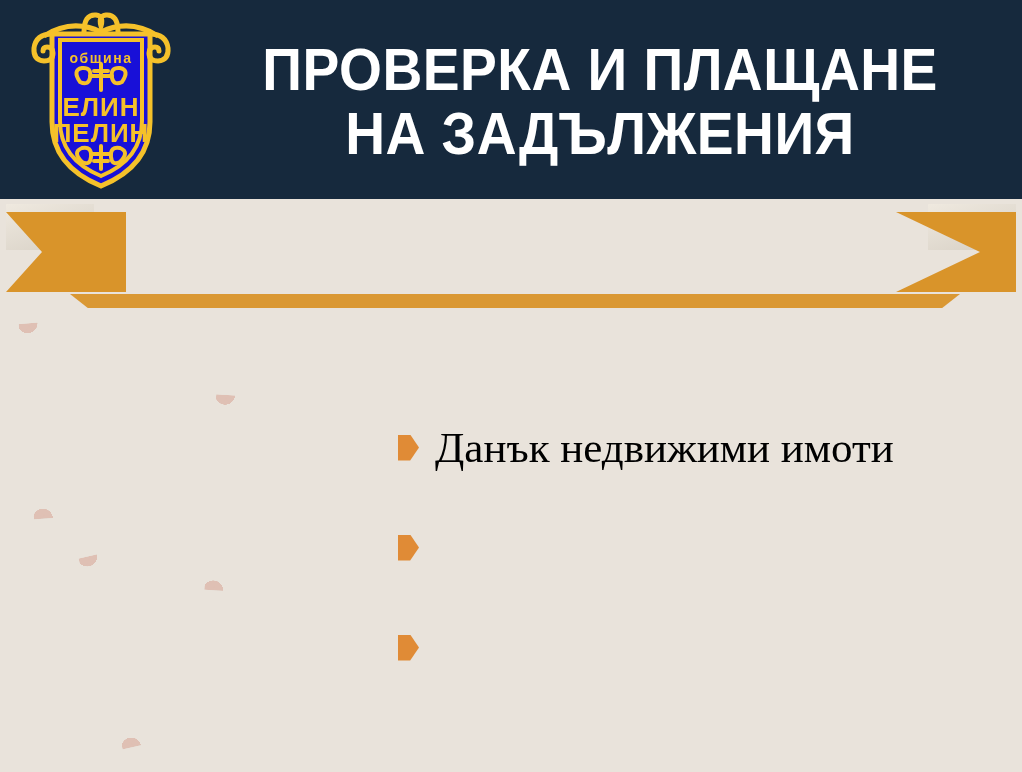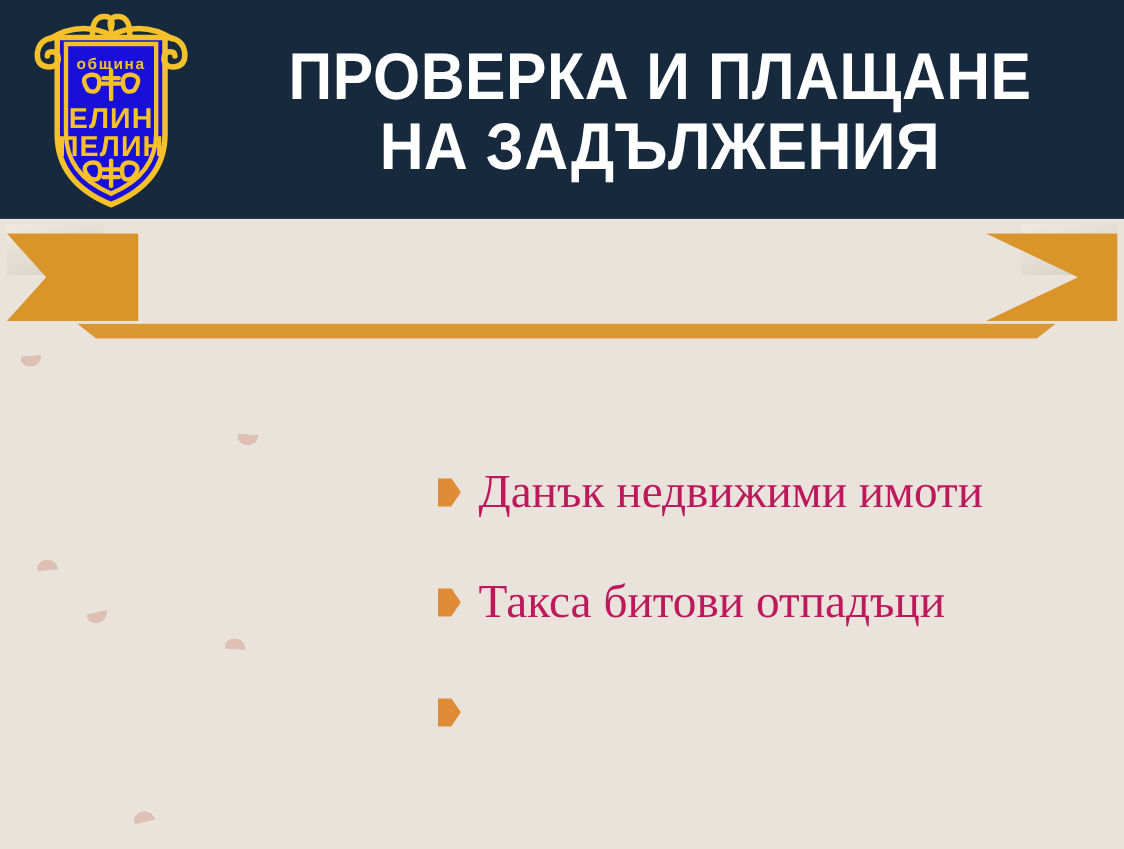--- a/index.html
+++ b/index.html
@@ -133,21 +133,21 @@
   .bullet-marker{
     width:21px;height:26px;margin-right:16px;flex:none;
     background:#e08b36;
     clip-path:polygon(0 0, 58% 0, 100% 50%, 58% 100%, 0 100%);
   }
   .bullet-label{
     font-family:"Liberation Serif", serif;
     font-weight:400;
     font-size:43px;
     line-height:48px;
-    color:#be185d;
+    color:#000000;
     white-space:nowrap;
   }
 </style>
 </head>
 <body>
 
 <div id="poster">
 
   <div class="header">
 
@@ -258,21 +258,20 @@
 
   <div class="bullets">
 
     <div class="bullet-row">
       <span class="bullet-marker"></span>
       <span class="bullet-label">Данък недвижими имоти</span>
     </div>
 
     <div class="bullet-row">
       <span class="bullet-marker"></span>
-      <span class="bullet-label">Такса битови отпадъци</span>
     </div>
 
     <div class="bullet-row">
       <span class="bullet-marker"></span>
     </div>
   </div>
 
 </div>
 
 </body></html>

